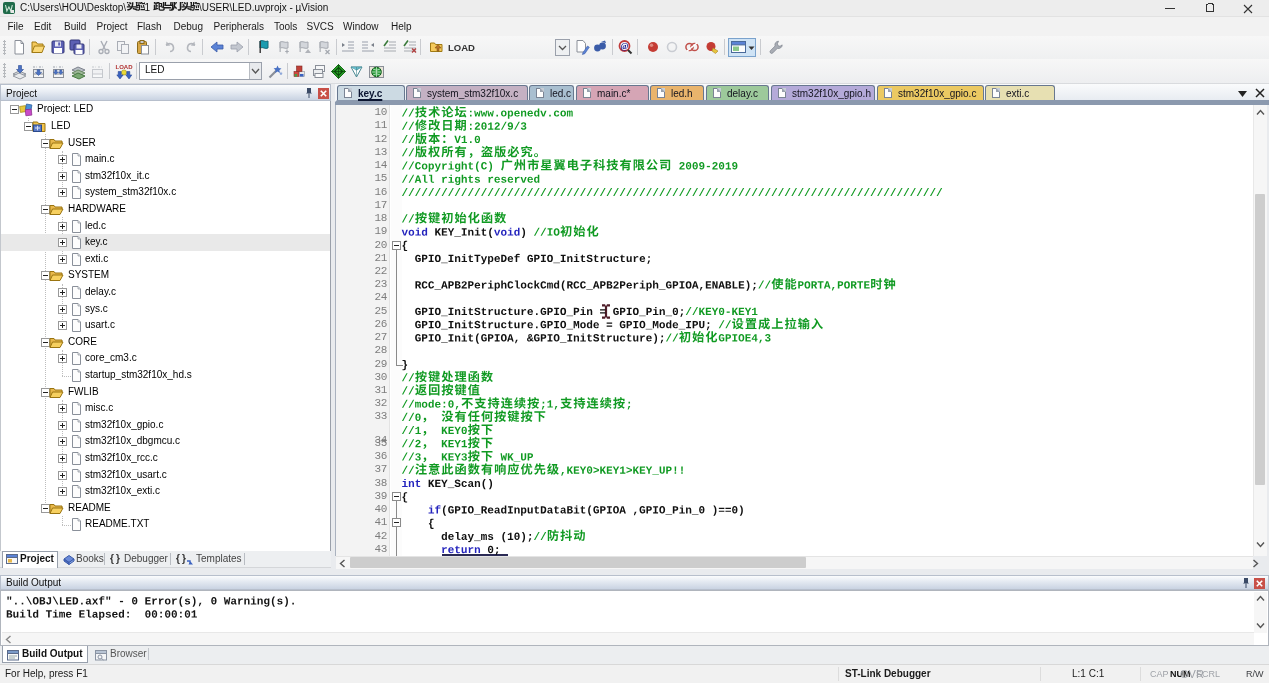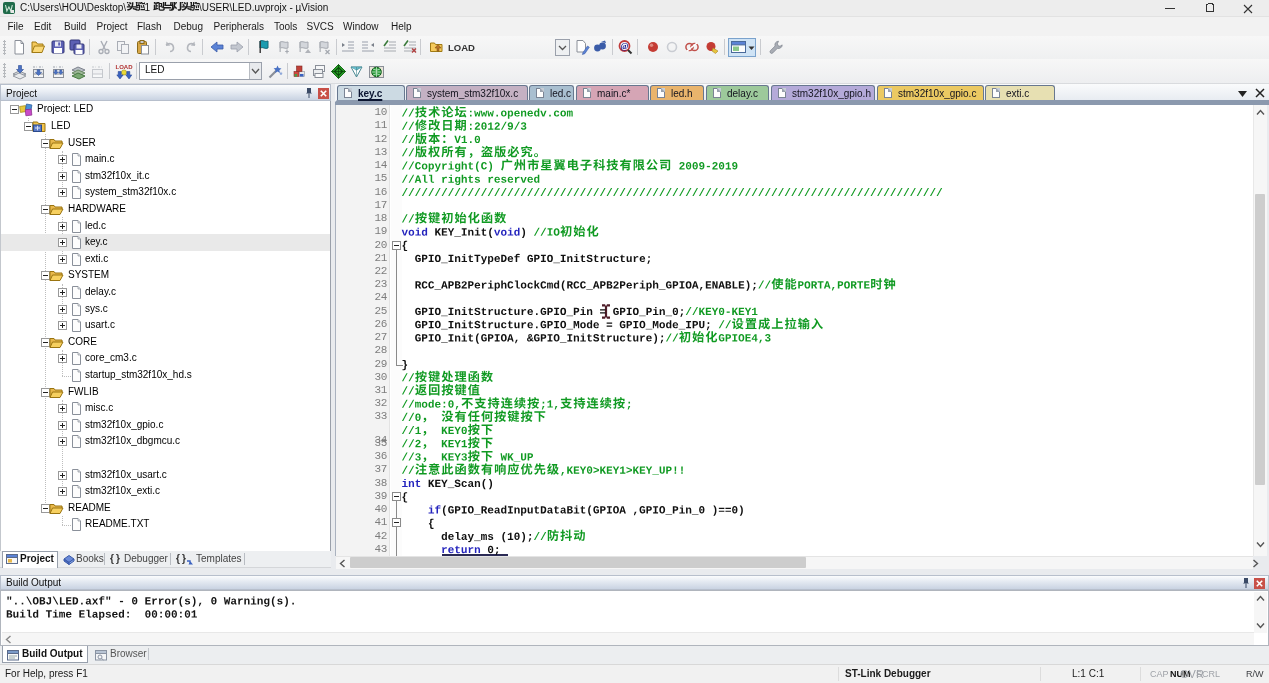--- a/index.html
+++ b/index.html
@@ -576,20 +576,24 @@
           <path d="M9 1.5V4h2.5" fill="#e2e4e8" stroke="#8a909a" stroke-width=".7"></path>
         </svg></div><div class="tlabel" style="left:84.0px">misc.c</div></div>
     <div class="trow" style="top:315.70px"><div class="ebox pl" style="left:56.5px"><i></i><b></b></div><div class="ticon16" style="left:68.0px"><svg width="15" height="15" viewBox="0 0 15 15">
           <path d="M3.5 1.5h5.5L11.5 4v9.5h-8z" fill="#fdfdfd" stroke="#8a909a"></path>
           <path d="M9 1.5V4h2.5" fill="#e2e4e8" stroke="#8a909a" stroke-width=".7"></path>
         </svg></div><div class="tlabel" style="left:84.0px">stm32f10x_gpio.c</div></div>
     <div class="trow" style="top:332.30px"><div class="ebox pl" style="left:56.5px"><i></i><b></b></div><div class="ticon16" style="left:68.0px"><svg width="15" height="15" viewBox="0 0 15 15">
           <path d="M3.5 1.5h5.5L11.5 4v9.5h-8z" fill="#fdfdfd" stroke="#8a909a"></path>
           <path d="M9 1.5V4h2.5" fill="#e2e4e8" stroke="#8a909a" stroke-width=".7"></path>
         </svg></div><div class="tlabel" style="left:84.0px">stm32f10x_dbgmcu.c</div></div>
+    <div class="trow" style="top:348.90px"><div class="ebox pl" style="left:56.5px"><i></i><b></b></div><div class="ticon16" style="left:68.0px"><svg width="15" height="15" viewBox="0 0 15 15">
+          <path d="M3.5 1.5h5.5L11.5 4v9.5h-8z" fill="#fdfdfd" stroke="#8a909a"></path>
+          <path d="M9 1.5V4h2.5" fill="#e2e4e8" stroke="#8a909a" stroke-width=".7"></path>
+        </svg></div><div class="tlabel" style="left:84.0px">stm32f10x_rcc.c</div></div>
     <div class="trow" style="top:365.50px"><div class="ebox pl" style="left:56.5px"><i></i><b></b></div><div class="ticon16" style="left:68.0px"><svg width="15" height="15" viewBox="0 0 15 15">
           <path d="M3.5 1.5h5.5L11.5 4v9.5h-8z" fill="#fdfdfd" stroke="#8a909a"></path>
           <path d="M9 1.5V4h2.5" fill="#e2e4e8" stroke="#8a909a" stroke-width=".7"></path>
         </svg></div><div class="tlabel" style="left:84.0px">stm32f10x_usart.c</div></div>
     <div class="trow" style="top:382.10px"><div class="ebox pl" style="left:56.5px"><i></i><b></b></div><div class="ticon16" style="left:68.0px"><svg width="15" height="15" viewBox="0 0 15 15">
           <path d="M3.5 1.5h5.5L11.5 4v9.5h-8z" fill="#fdfdfd" stroke="#8a909a"></path>
           <path d="M9 1.5V4h2.5" fill="#e2e4e8" stroke="#8a909a" stroke-width=".7"></path>
         </svg></div><div class="tlabel" style="left:84.0px">stm32f10x_exti.c</div></div>
     <div class="trow" style="top:398.70px"><div class="ebox " style="left:39.5px"><i></i></div><div class="ticon16" style="left:48.0px"><svg width="15" height="15" viewBox="0 0 15 15">
           <path d="M1 12.5V3.5h4l1 1.5h7v2" fill="#e8b84c" stroke="#9a7410"></path>

